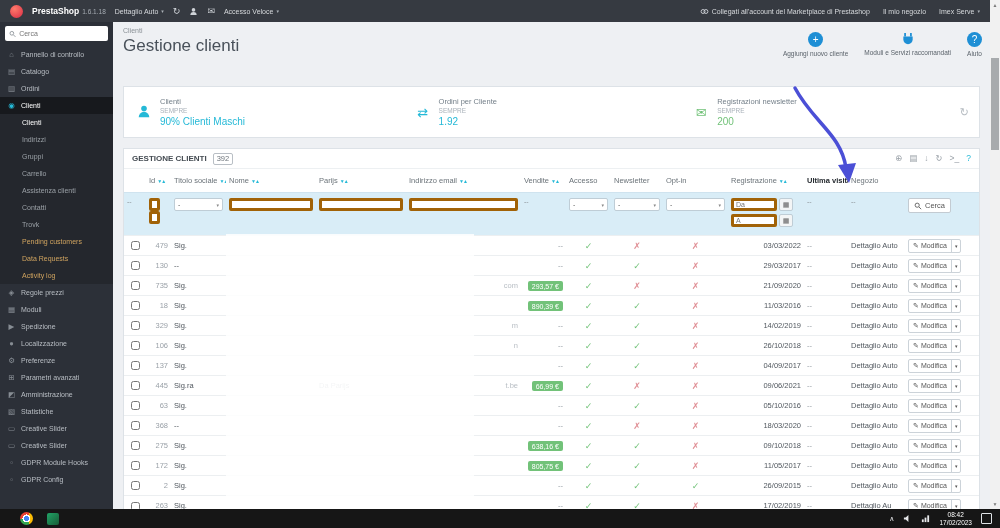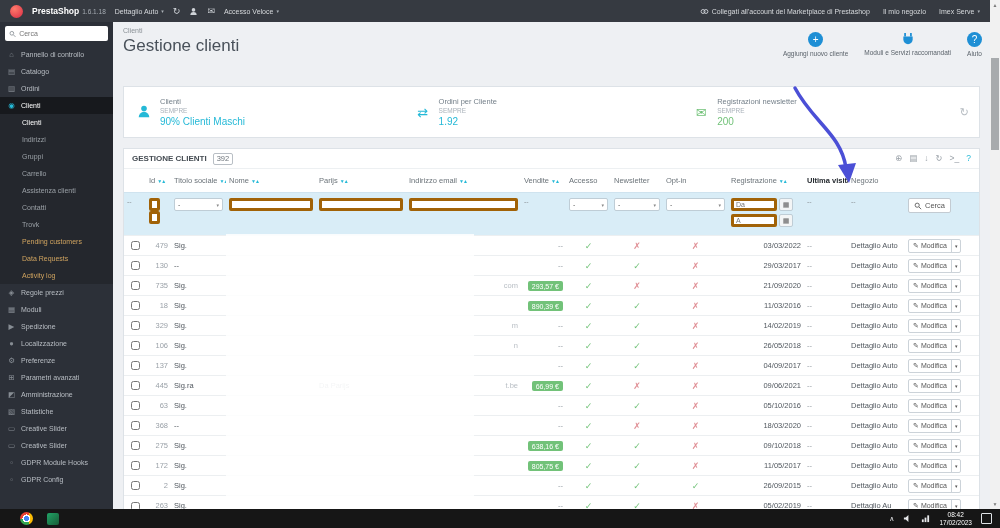--- a/index.html
+++ b/index.html
@@ -590,21 +590,21 @@
             <td class="center"><input type="checkbox" style=""></td>
             <td class="right dim">106</td>
             <td>Sig.</td>
             <td></td>
             <td class="frag"></td>
             <td class="right frag">n</td>
             <td class="right"><span class="dim">--</span></td>
             <td class="center"><span class="mark ok">✓</span></td>
             <td class="center"><span class="mark ok">✓</span></td>
             <td class="center"><span class="mark no">✗</span></td>
-            <td class="right">26/05/2018</td>
+            <td class="right">26/10/2018</td>
             <td class="dim">--</td>
             <td>Dettaglio Auto</td>
             <td>
               <span class="edit-btn">
                 <span class="edit-main">
                   <span>✎</span>
                   <span>Modifica</span>
                 </span>
                 <span class="edit-caret">▾</span>
               </span>
@@ -790,21 +790,21 @@
             <td class="center"><input type="checkbox" style=""></td>
             <td class="right dim">263</td>
             <td>Sig.</td>
             <td></td>
             <td class="frag"></td>
             <td class="right frag"></td>
             <td class="right"><span class="dim">--</span></td>
             <td class="center"><span class="mark ok">✓</span></td>
             <td class="center"><span class="mark ok">✓</span></td>
             <td class="center"><span class="mark no">✗</span></td>
-            <td class="right">05/02/2019</td>
+            <td class="right">17/02/2019</td>
             <td class="dim">--</td>
             <td>Dettaglio Au</td>
             <td>
               <span class="edit-btn">
                 <span class="edit-main">
                   <span>✎</span>
                   <span>Modifica</span>
                 </span>
                 <span class="edit-caret">▾</span>
               </span>

